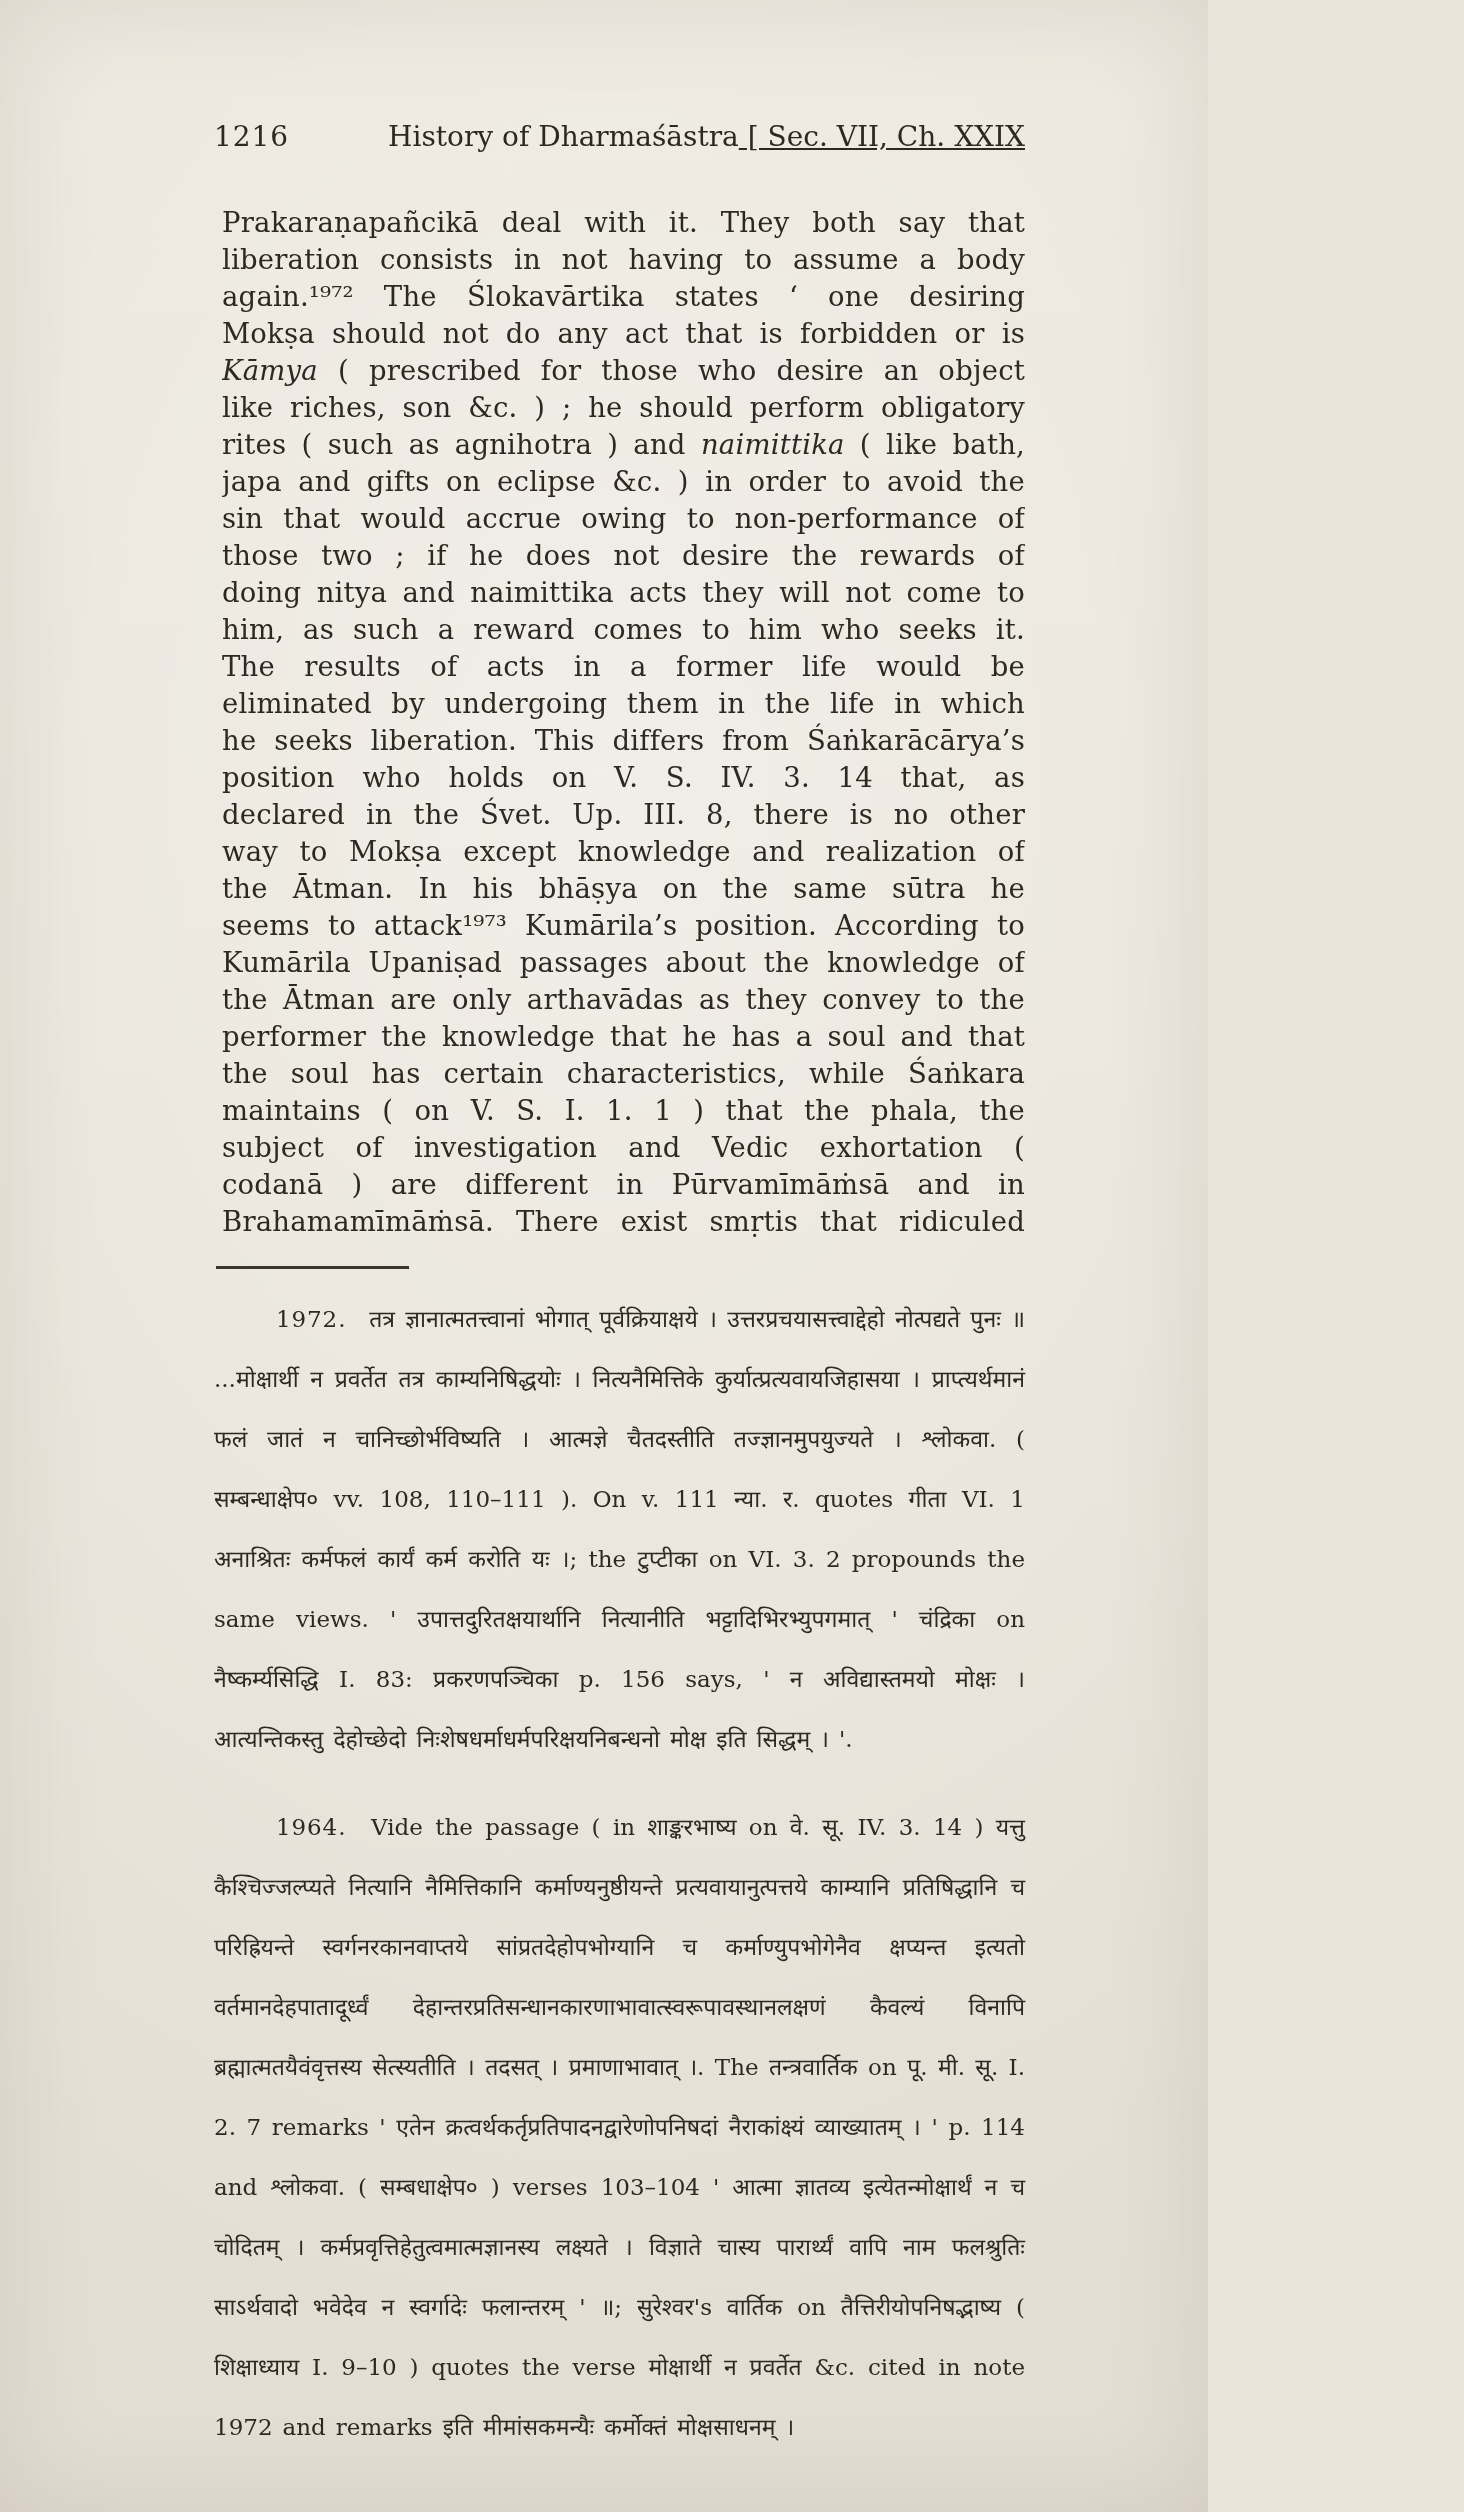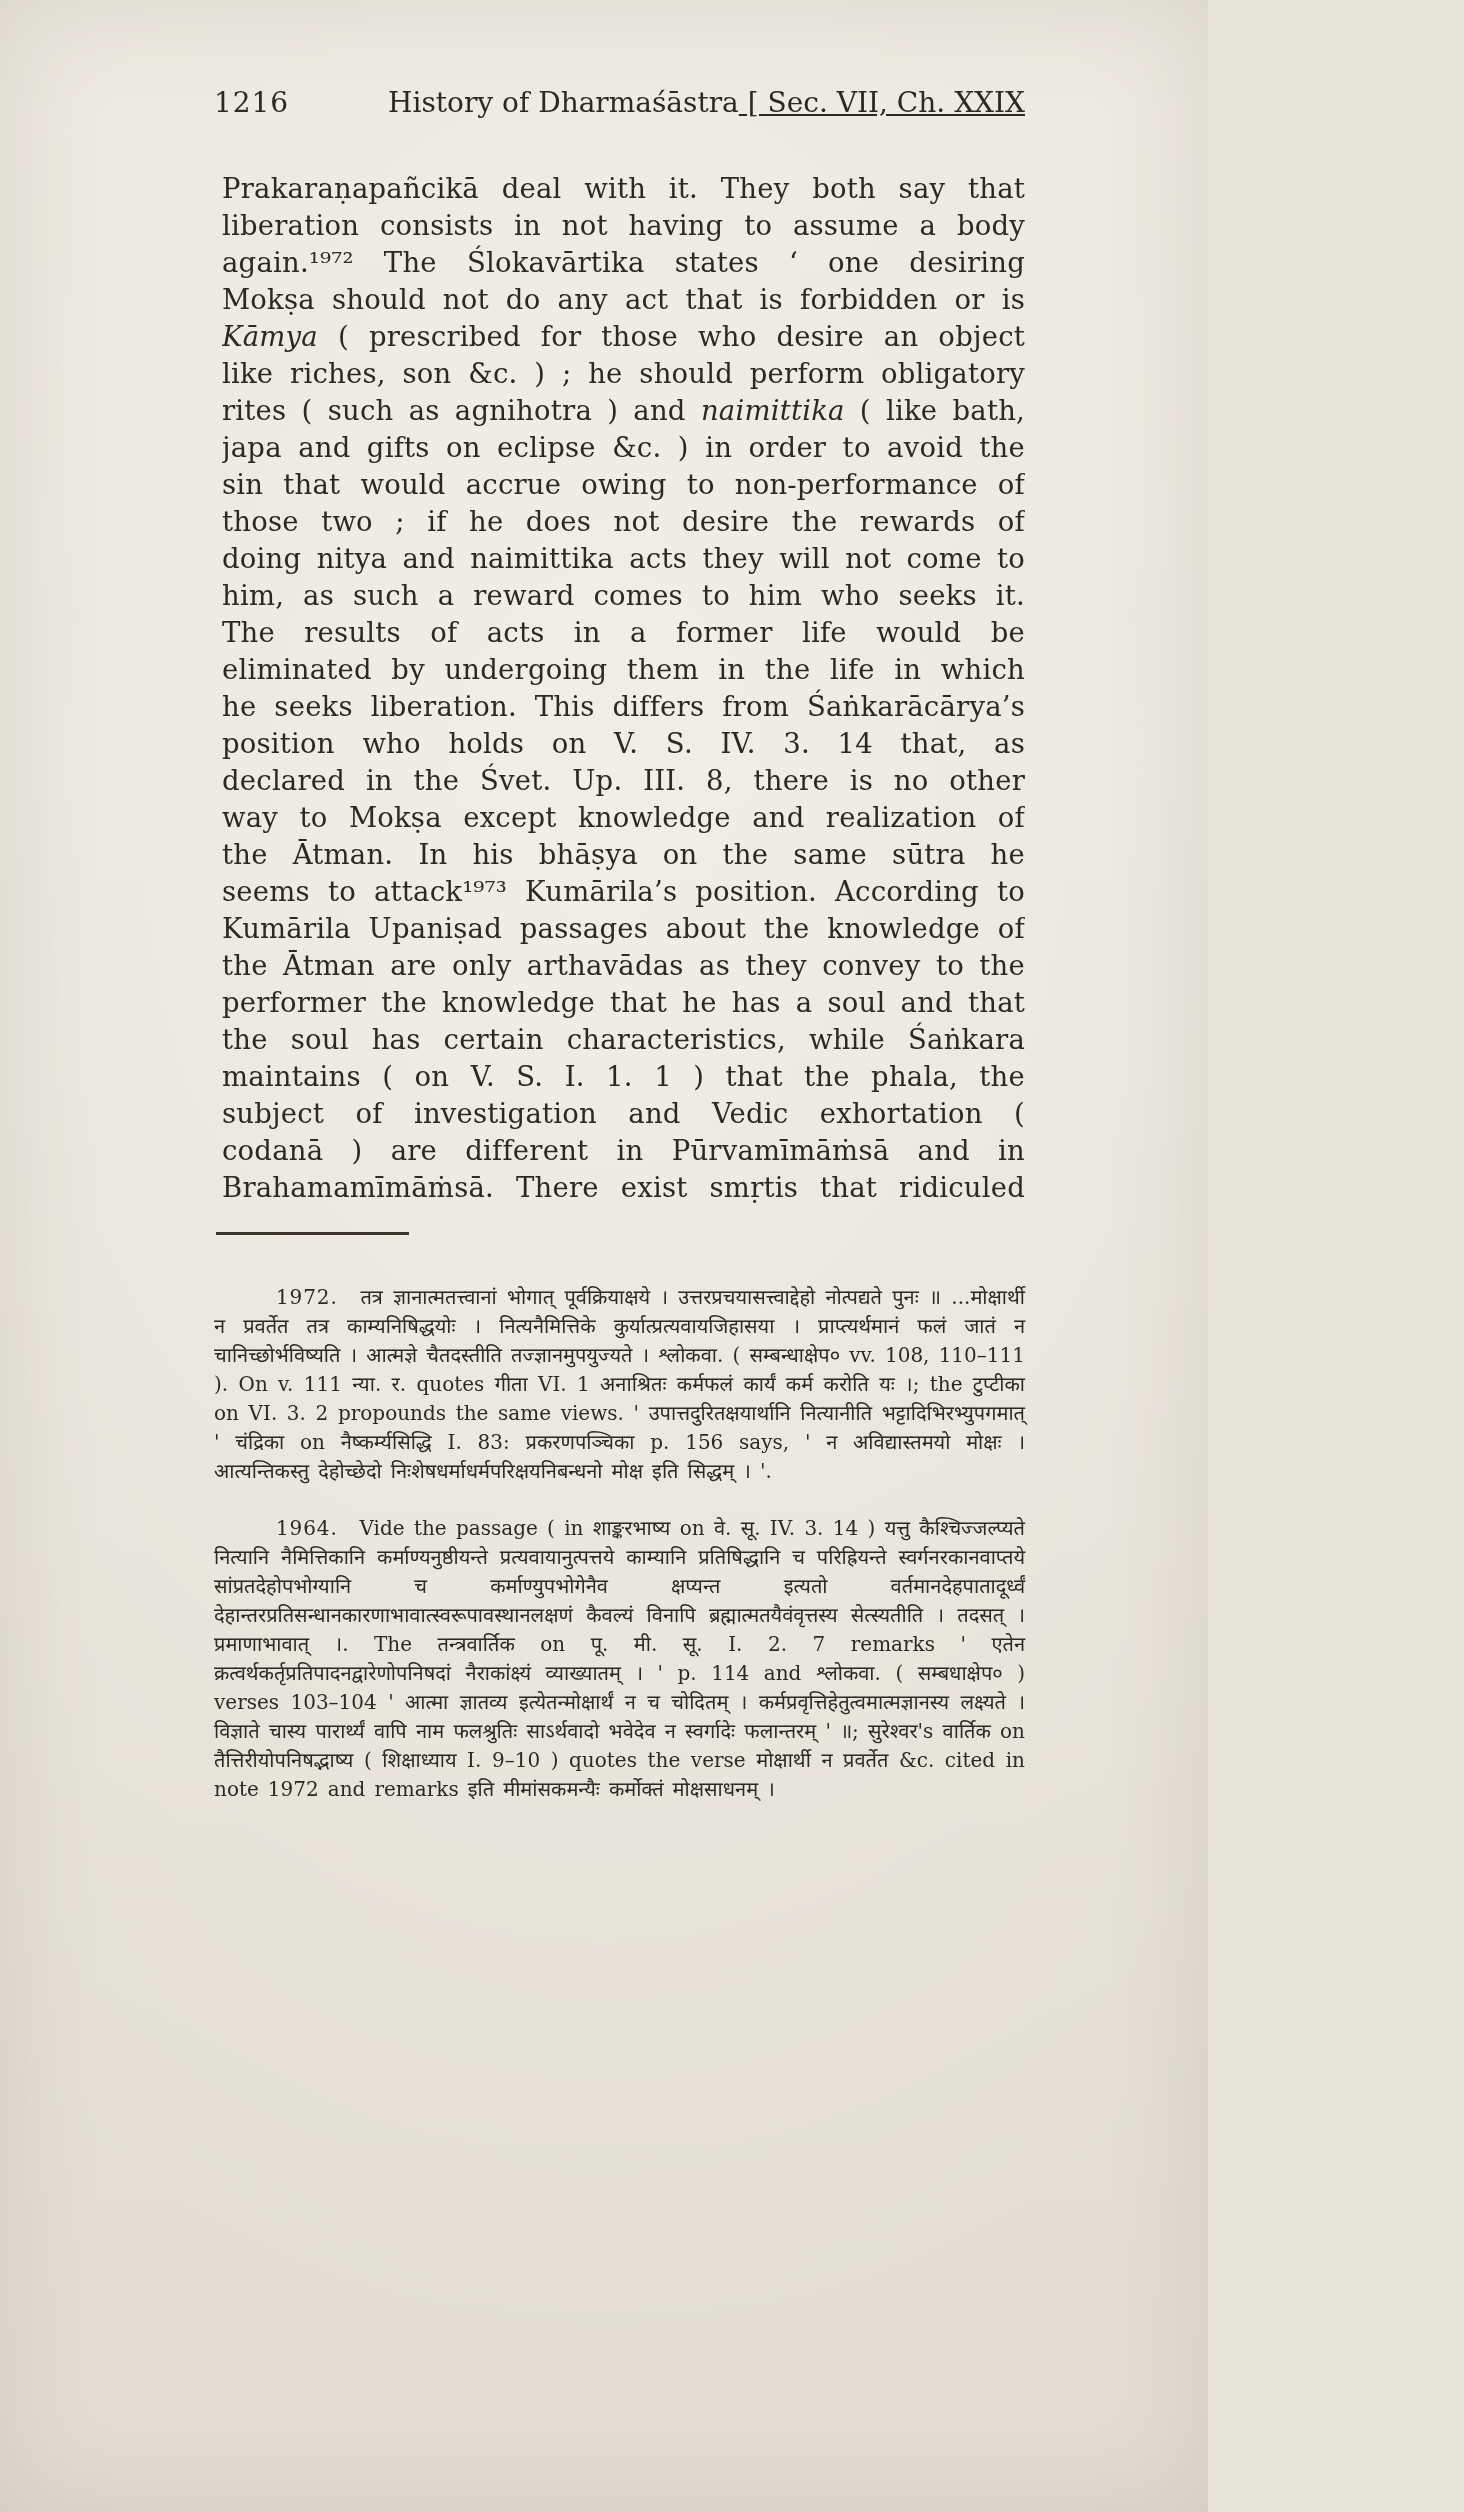--- a/index.html
+++ b/index.html
@@ -6,21 +6,21 @@
     margin: 0;
     padding: 0;
     background: #e8e4da;
   }
   .page {
     position: relative;
     width: 1208px;
     height: 2512px;
     box-sizing: border-box;
     overflow: hidden;
-    padding: 86px 183px 0 214px;
+    padding: 120px 183px 0 214px;
     background: #efebe2;
     background-image:
       radial-gradient(ellipse 130% 90% at 50% 32%, rgba(255,255,255,0.40), rgba(255,255,255,0) 70%),
       linear-gradient(180deg, rgba(122,104,74,0.04) 0%, rgba(122,104,74,0.10) 100%);
     box-shadow: inset 0 0 106px rgba(90,75,50,0.12);
     color: #2d2922;
     font-family: "DejaVu Serif", "Liberation Serif", serif;
   }
   .running-head {
     display: flex;
@@ -53,23 +53,23 @@
   }
   .body-text .italic {
     font-style: italic;
   }
   .footnote-rule {
     width: 193px;
     border-top: 3.5px solid #3b352c;
     margin: 23px 0 0 1.8px;
   }
   .footnotes {
-    margin-top: 48px;
-    font-size: 20px;
-    line-height: 29px;
+    margin-top: 20px;
+    font-size: 23px;
+    line-height: 60px;
     text-align: justify;
     word-spacing: 2.7px;
   }
   .footnote {
     margin: 0;
     text-indent: 62px;
   }
   .footnote + .footnote {
     margin-top: 28px;
   }

